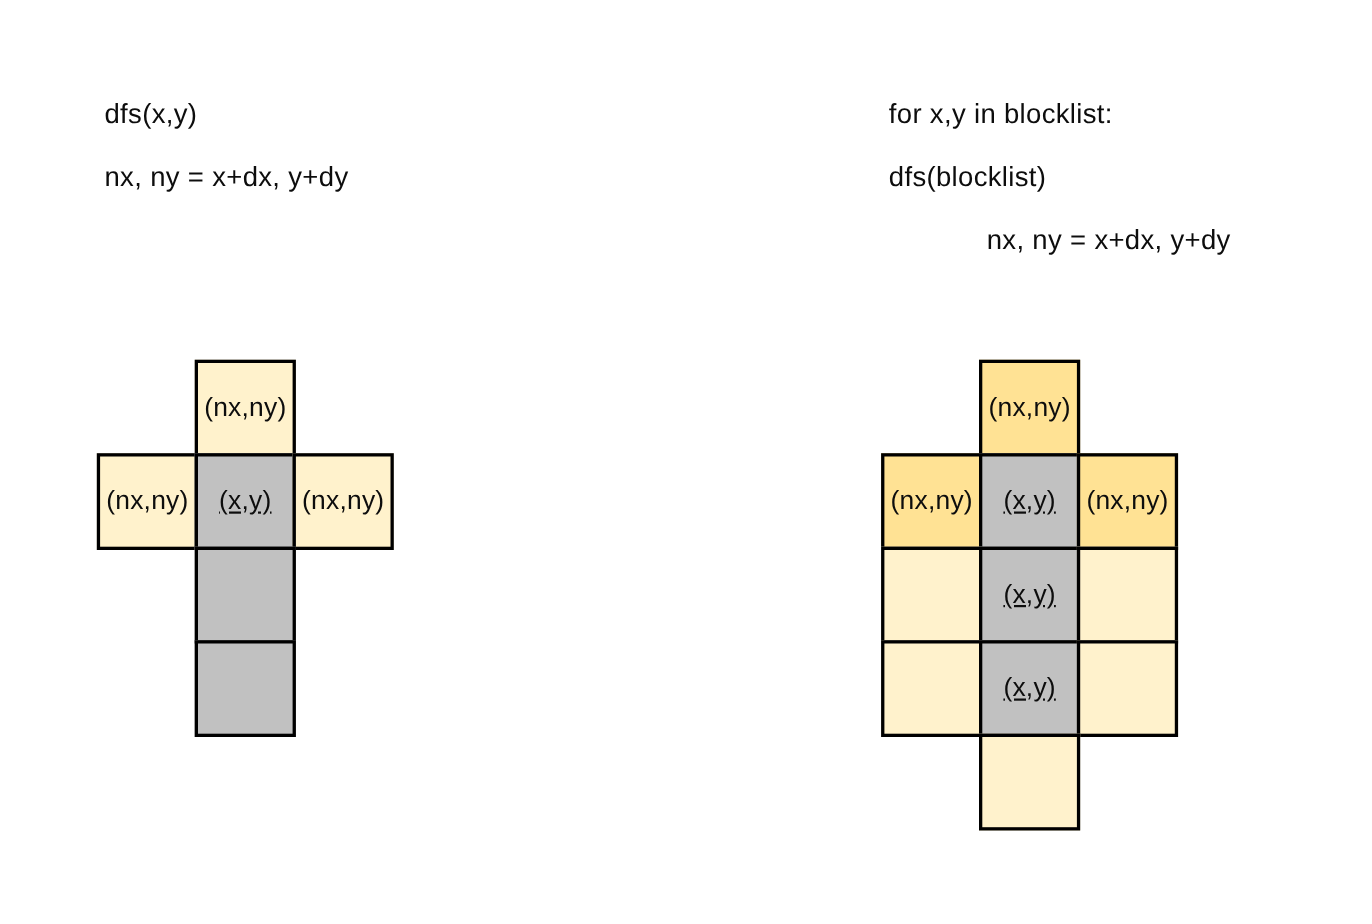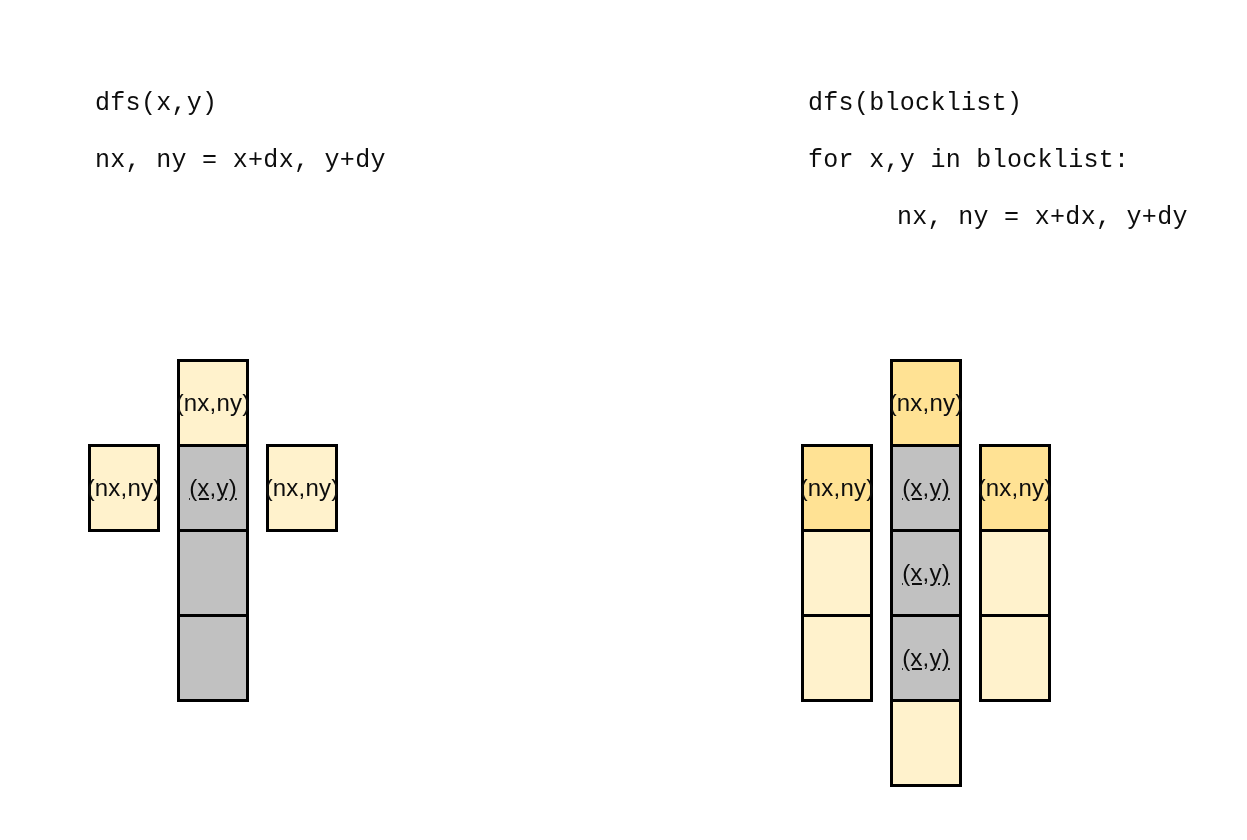--- a/index.html
+++ b/index.html
@@ -7,54 +7,53 @@
     width: 1247px;
     height: 840px;
     background: #ffffff;
     font-family: "Liberation Sans", sans-serif;
     position: relative;
     overflow: hidden;
     color: var(--text, #000);
   }
   .canvas { position: absolute; inset: 0; }
   .code-block { position: absolute; font-size: 25px; color: var(--text, #000); }
-  .code-line { line-height: 32px; margin-bottom: 25px; white-space: pre; letter-spacing: 0.3px; font-family: Liberation Mono, monospace; }
+  .code-line { line-height: 32px; margin-bottom: 25px; white-space: pre; letter-spacing: 0.3px; }
   .code-line.indent { margin-left: 89px; }
   .cell {
     position: absolute;
-    width: 72px;
+    width: 92px;
     height: 88px;
     box-sizing: border-box;
     border: 3px solid var(--border, #000);
     display: flex;
     align-items: center;
     justify-content: center;
     font-size: 24px;
     letter-spacing: 0.2px;
     color: var(--text, #000);
     white-space: nowrap;
-    margin-top: 32px;
   }
   .cream { background: var(--cream, #FFF2CC); }
   .gold  { background: var(--gold, #FFE294); }
   .gray  { background: var(--gray, #C1C1C1); text-decoration: underline; }
 </style>
 </head>
 <body style="--cream: #FFF2CC; --gold: #FFE294; --gray: #C1C1C1; --border: #000000; --text: #0d0d0d;">
 
 <div class="canvas">
 
   <div class="code-block" style="left:95px; top:88px;">
     <div class="code-line">dfs(x,y)</div>
     <div class="code-line">nx, ny = x+dx, y+dy</div>
   </div>
 
   <div class="code-block" style="left:808px; top:88px;">
+    <div class="code-line">for x,y in blocklist:</div>
     <div class="code-line">dfs(blocklist)</div>
-    <div class="code-line">for x,y in blocklist:</div>
     <div class="code-line indent">nx, ny = x+dx, y+dy</div>
   </div>
 
   <div>
     <div class="cell cream" style="left:177px; top:327px;">(nx,ny)</div>
     <div class="cell cream" style="left:88px;  top:412px;">(nx,ny)</div>
     <div class="cell gray" style="left:177px; top:412px;">(x,y)</div>
     <div class="cell cream" style="left:266px; top:412px;">(nx,ny)</div>
     <div class="cell gray" style="left:177px; top:497px;"></div>
     <div class="cell gray" style="left:177px; top:582px;"></div>

